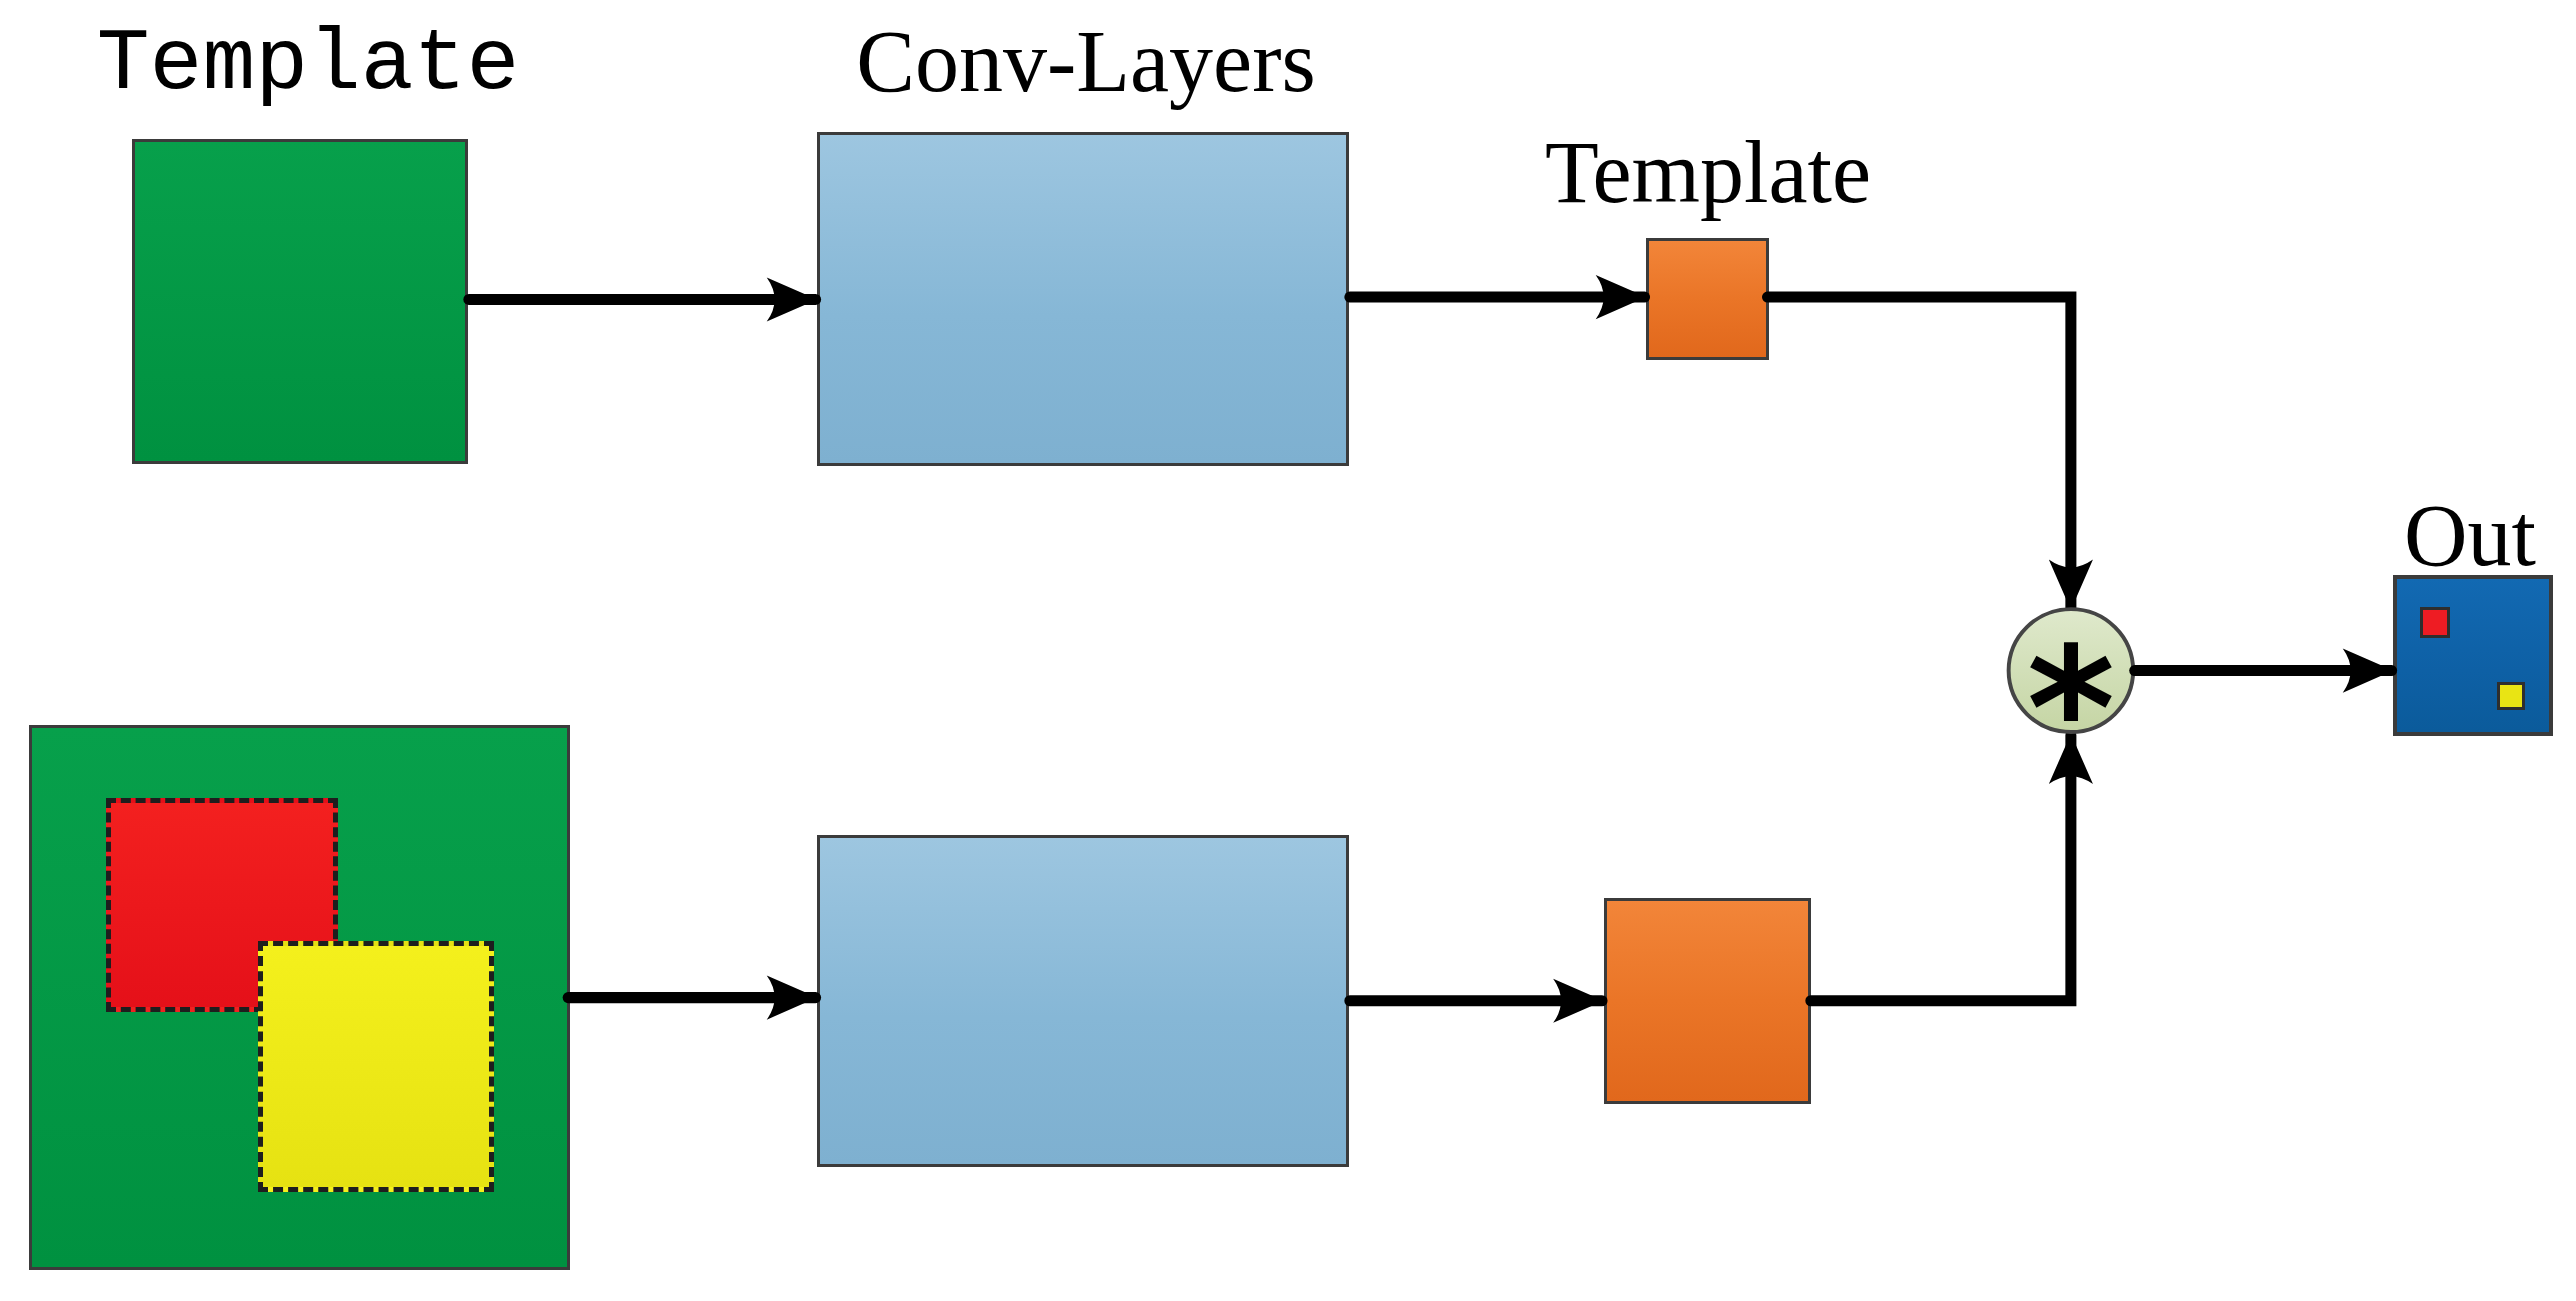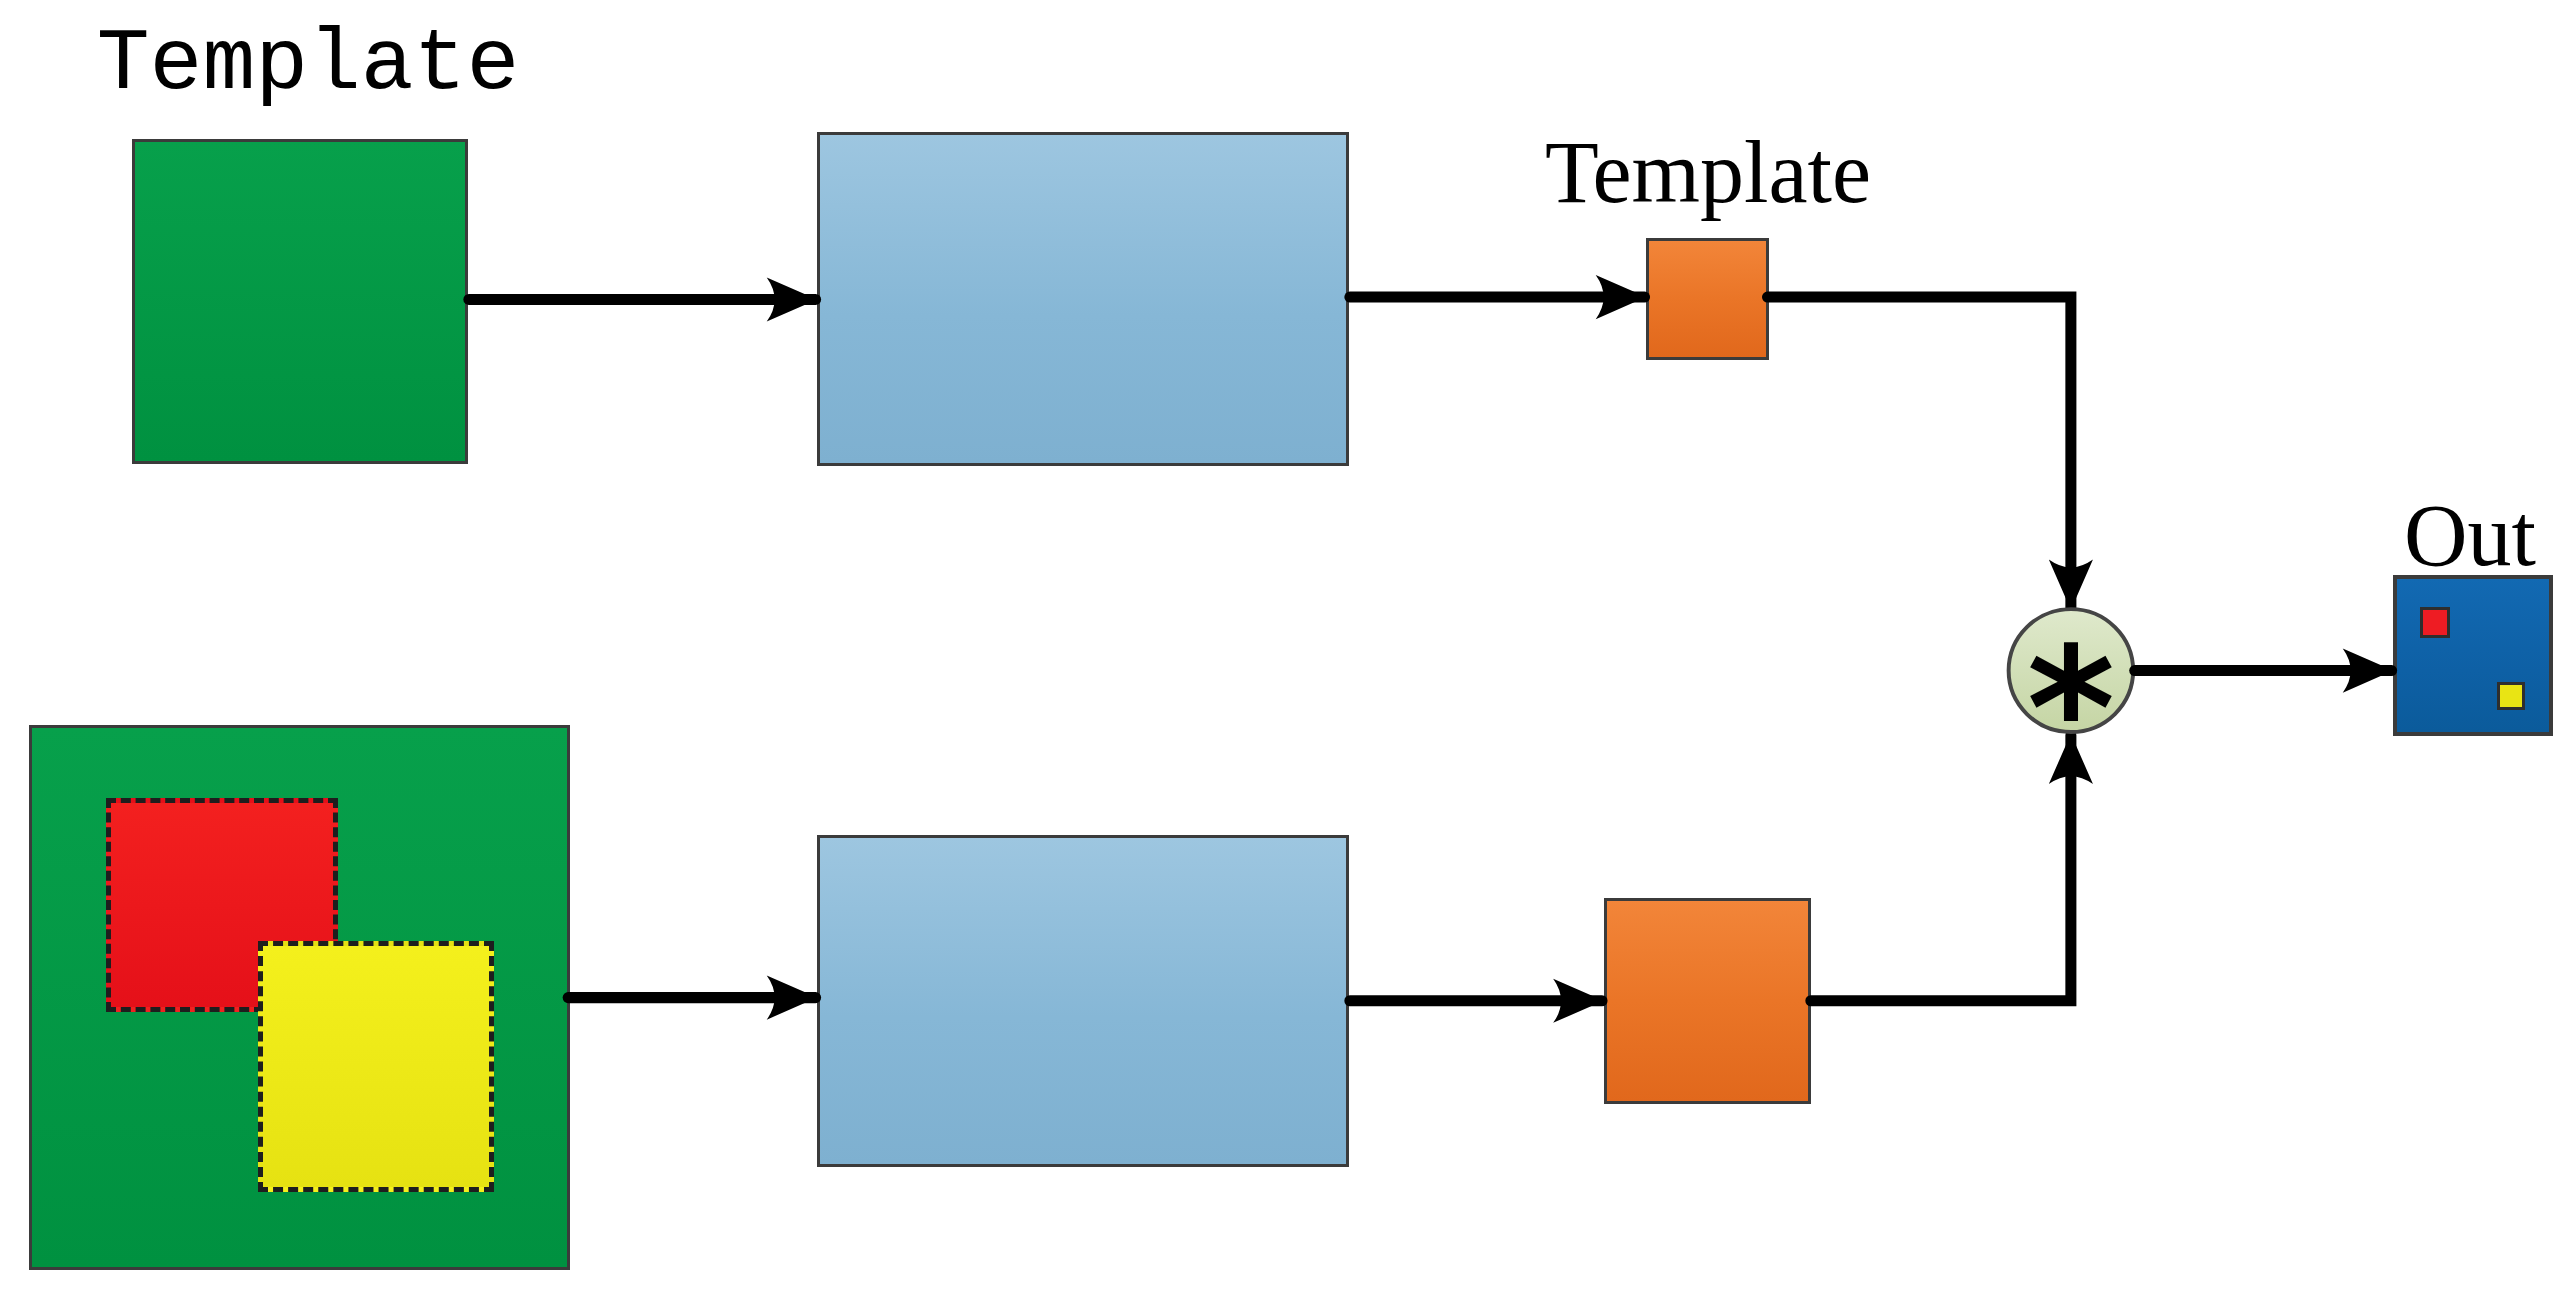--- a/index.html
+++ b/index.html
@@ -107,20 +107,21 @@
     <path d="M2298,1270 L2628,1270 L2628,933" stroke="#000" stroke-width="14" stroke-linecap="round" stroke-linejoin="miter" fill="none" marker-end="url(#ah)"></path>
 
     <ellipse cx="2628" cy="851" rx="79" ry="78" fill="url(#circGrad)" stroke="#454545" stroke-width="5"></ellipse>
 
     <path d="M2709,851 L3035,851" stroke="#000" stroke-width="14" stroke-linecap="round" fill="none" marker-end="url(#ah)"></path>
   </svg>
 
   <div class="toplayer">
     <div class="lbl" style="left:308px;top:17.3px;font-family:Liberation Mono, monospace;">Template</div>
 
+    <div class="lbl" style="left:1086px;top:14px;">Conv-Layers</div>
 
     <div class="lbl" style="left:1708px;top:125px;">Template</div>
 
 
     <div class="lbl" style="left:2470px;top:473px;margin-top:15px;">Out</div>
 
     <div id="op-wrap">
       <span id="op-glyph">*</span>
     </div>
   </div>

